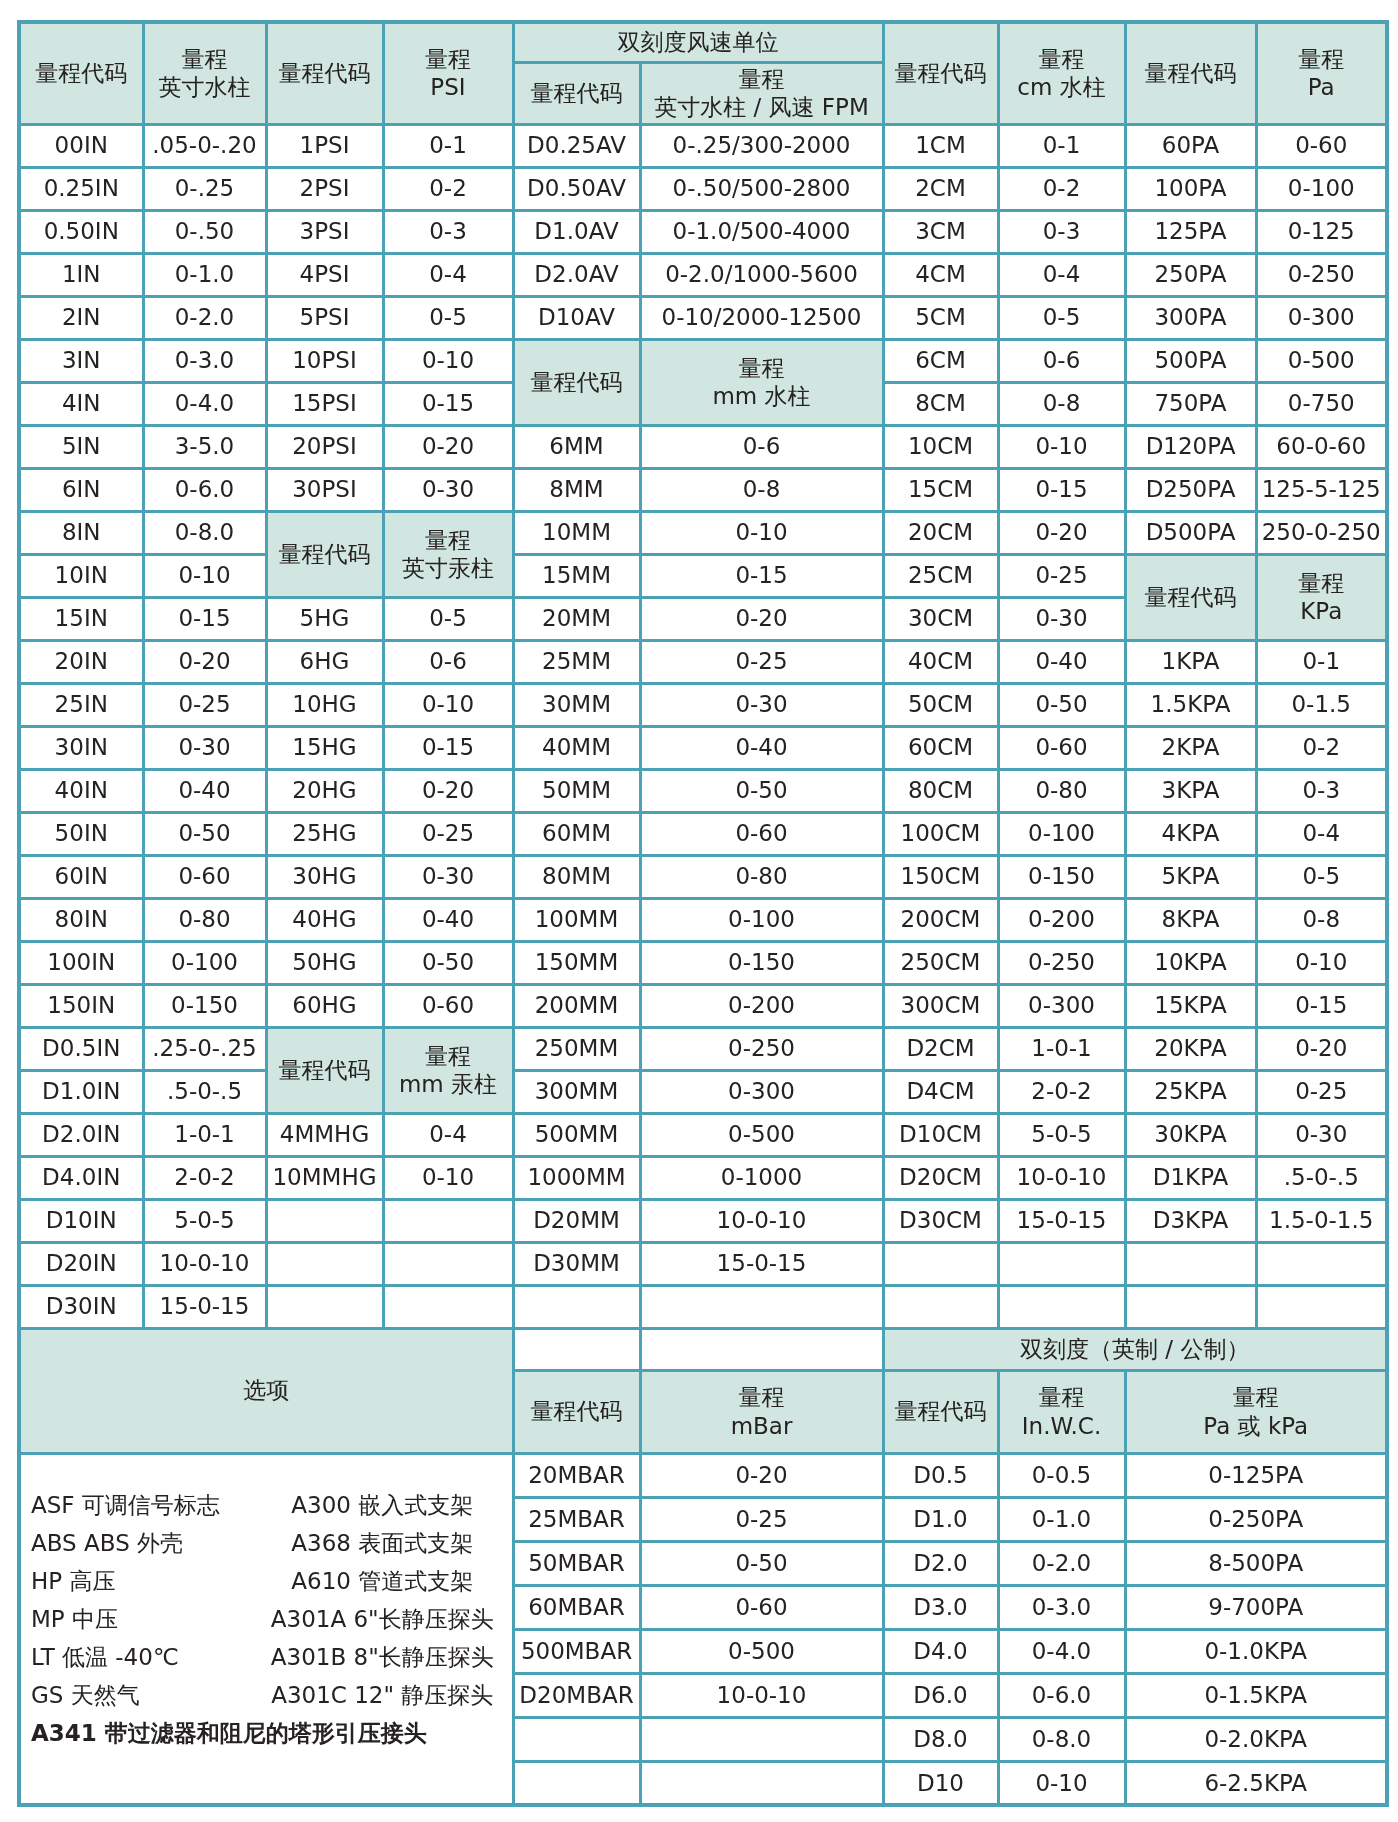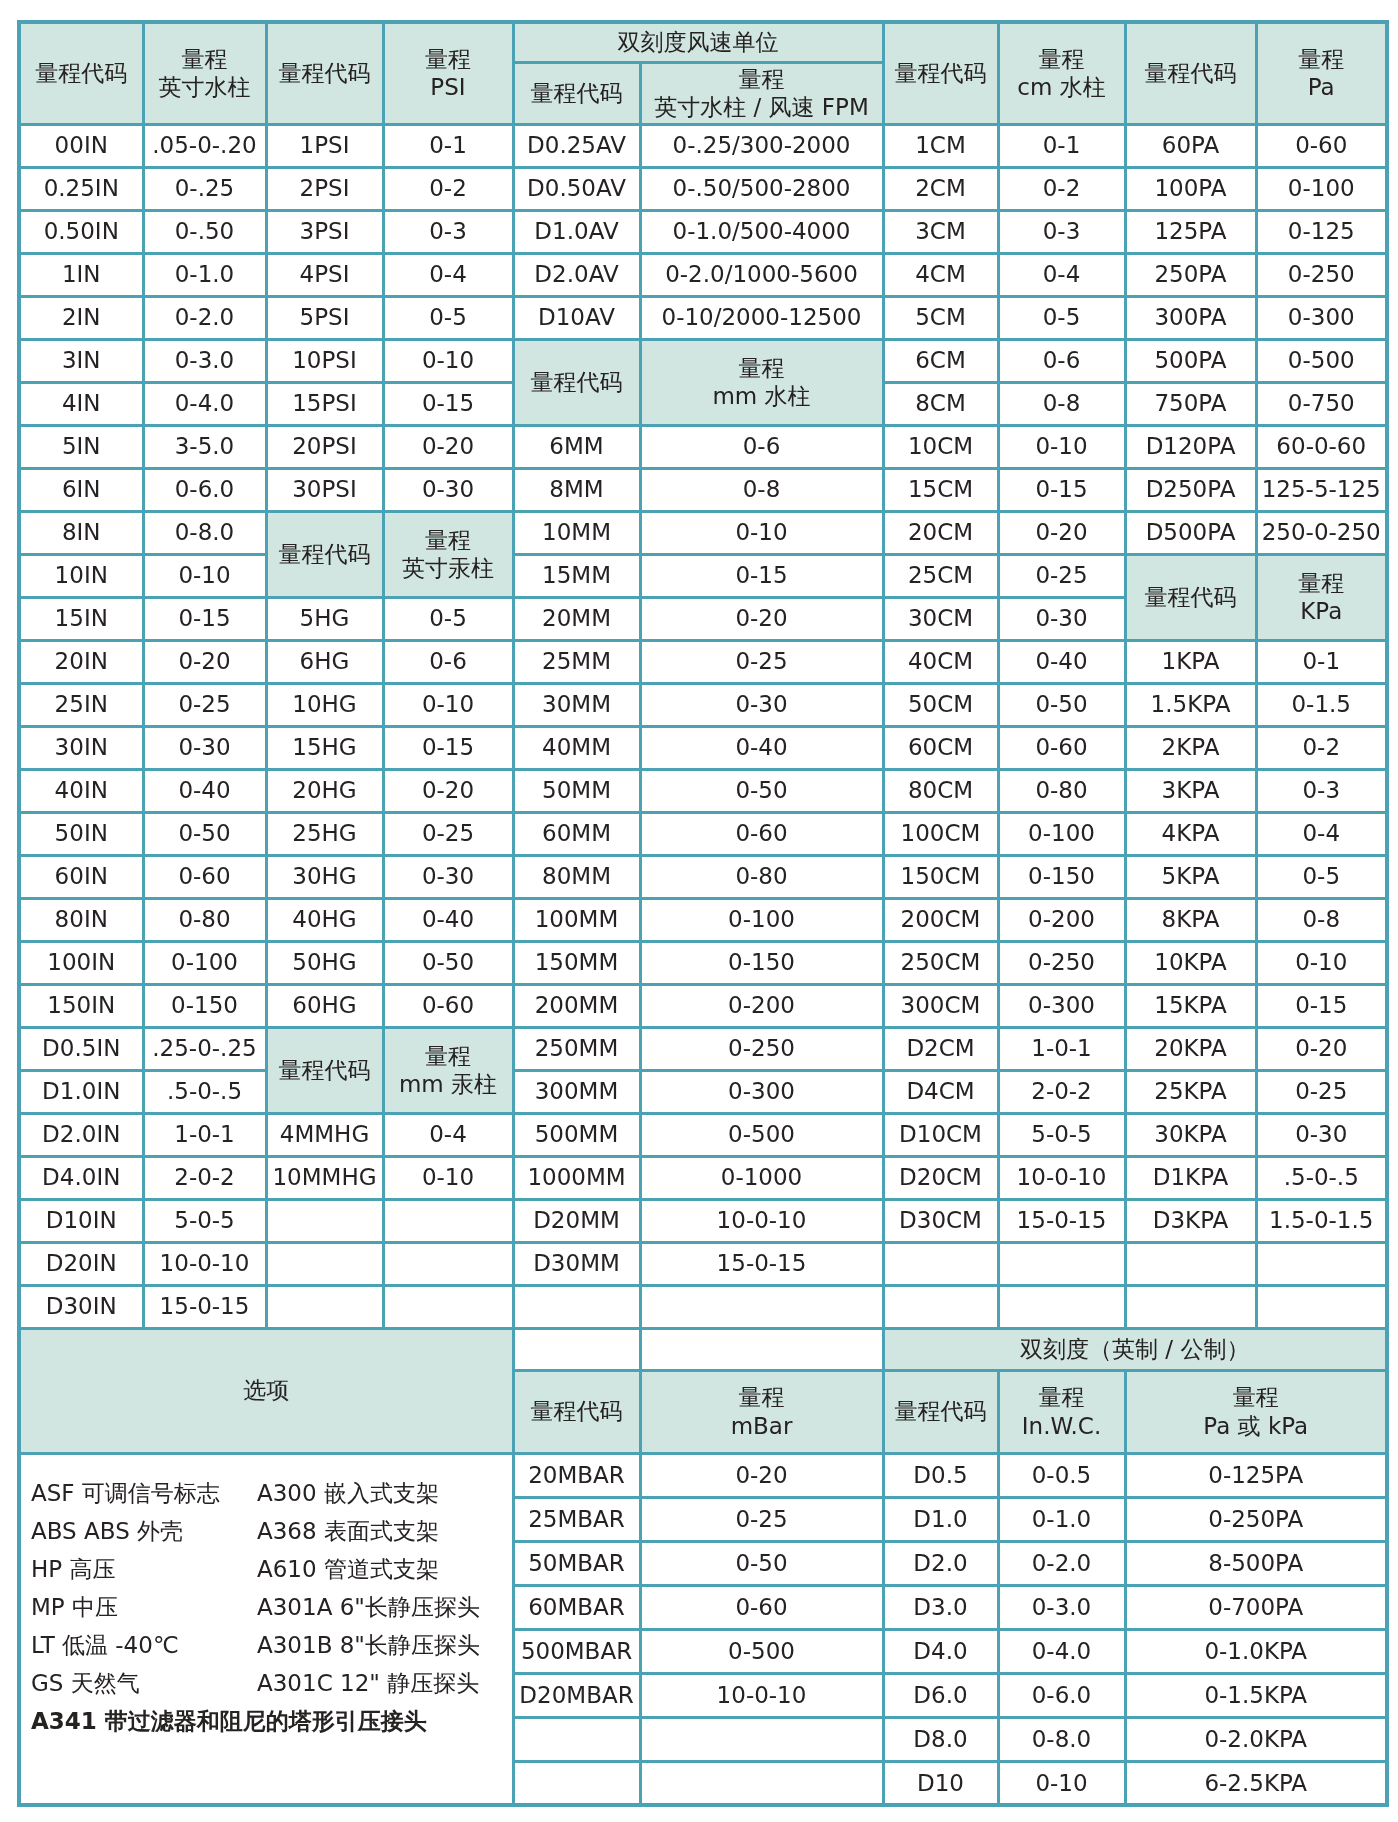--- a/index.html
+++ b/index.html
@@ -13,24 +13,24 @@
   td,th{border:3px solid #4aa2b4;text-align:center;vertical-align:middle;
         font-size:23px;font-weight:400;padding:0;background:#ffffff;
         white-space:pre-line;line-height:1.22;overflow:hidden;}
   th,.green{background:#d1e6e0;}
   tr.h-top1{height:40px}
   tr.h-top2{height:62px}
   tr.h-body{height:43px}
   tr.h-ba{height:42px}
   tr.h-bb{height:83px}
   tr.h-bd{height:44px}
-  td.opt-cell{text-align:left;vertical-align:top;padding:20px 4px 0 10px;}
+  td.opt-cell{text-align:left;vertical-align:top;padding:32px 4px 0 10px;}
   .opt-line{display:flex;height:38px;align-items:center;white-space:pre;}
   .opt-left{width:226px;}
-  .opt-right{flex:1;}
+  .opt-right{flex:1;text-align:center;}
   .opt-footer{height:38px;display:flex;align-items:center;white-space:pre;font-weight:bold;}
 </style>
 </head>
 <body>
 
 <table class="spec">
   <colgroup>
     <col class="c1">
       <col class="c2">
       <col class="c3">
@@ -430,21 +430,21 @@
         <td>0-50</td>
         <td>D2.0</td>
         <td>0-2.0</td>
         <td colspan="2">8-500PA</td>
       </tr>
       <tr class="h-bd">
         <td>60MBAR</td>
         <td>0-60</td>
         <td>D3.0</td>
         <td>0-3.0</td>
-        <td colspan="2">0-700PA</td>
+        <td colspan="2">9-700PA</td>
       </tr>
       <tr class="h-bd">
         <td>500MBAR</td>
         <td>0-500</td>
         <td>D4.0</td>
         <td>0-4.0</td>
         <td colspan="2">0-1.0KPA</td>
       </tr>
       <tr class="h-bd">
         <td>D20MBAR</td>

